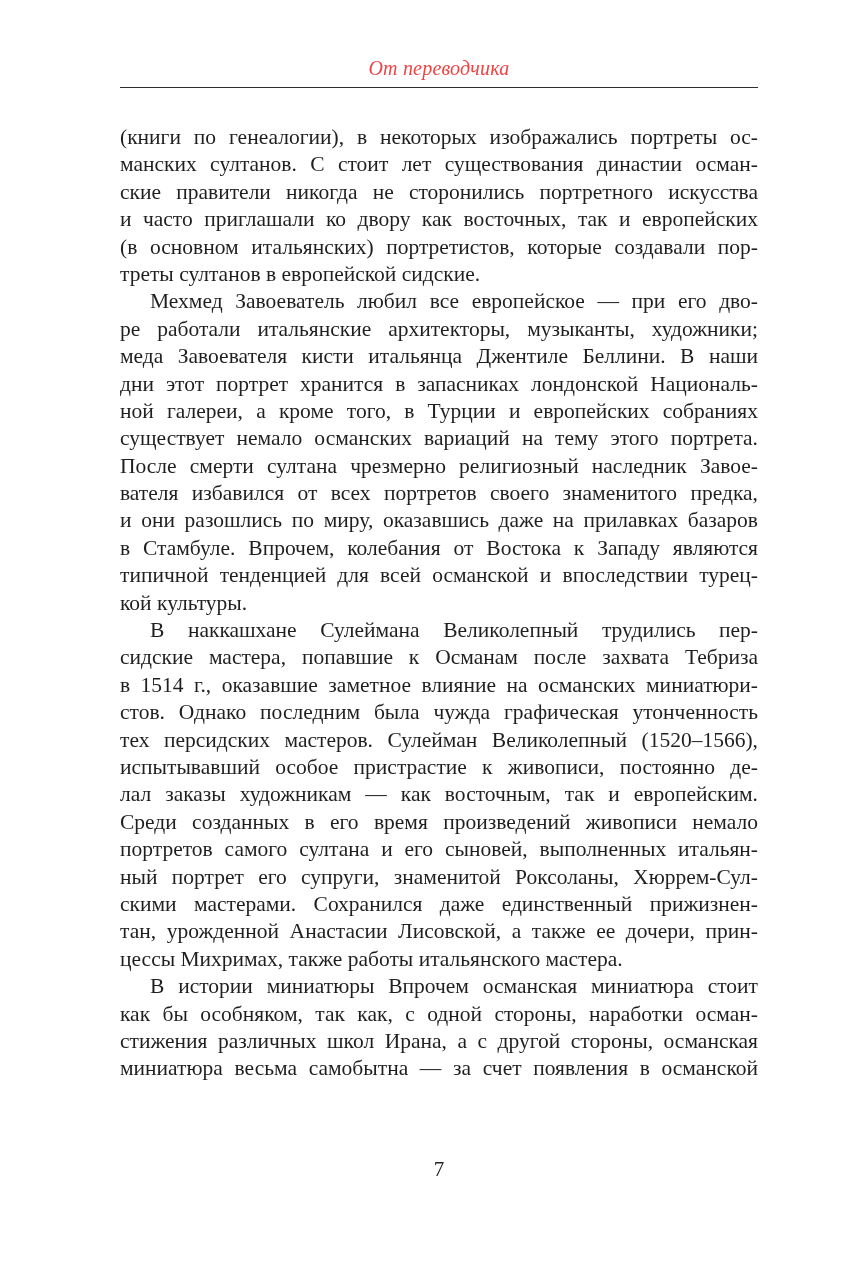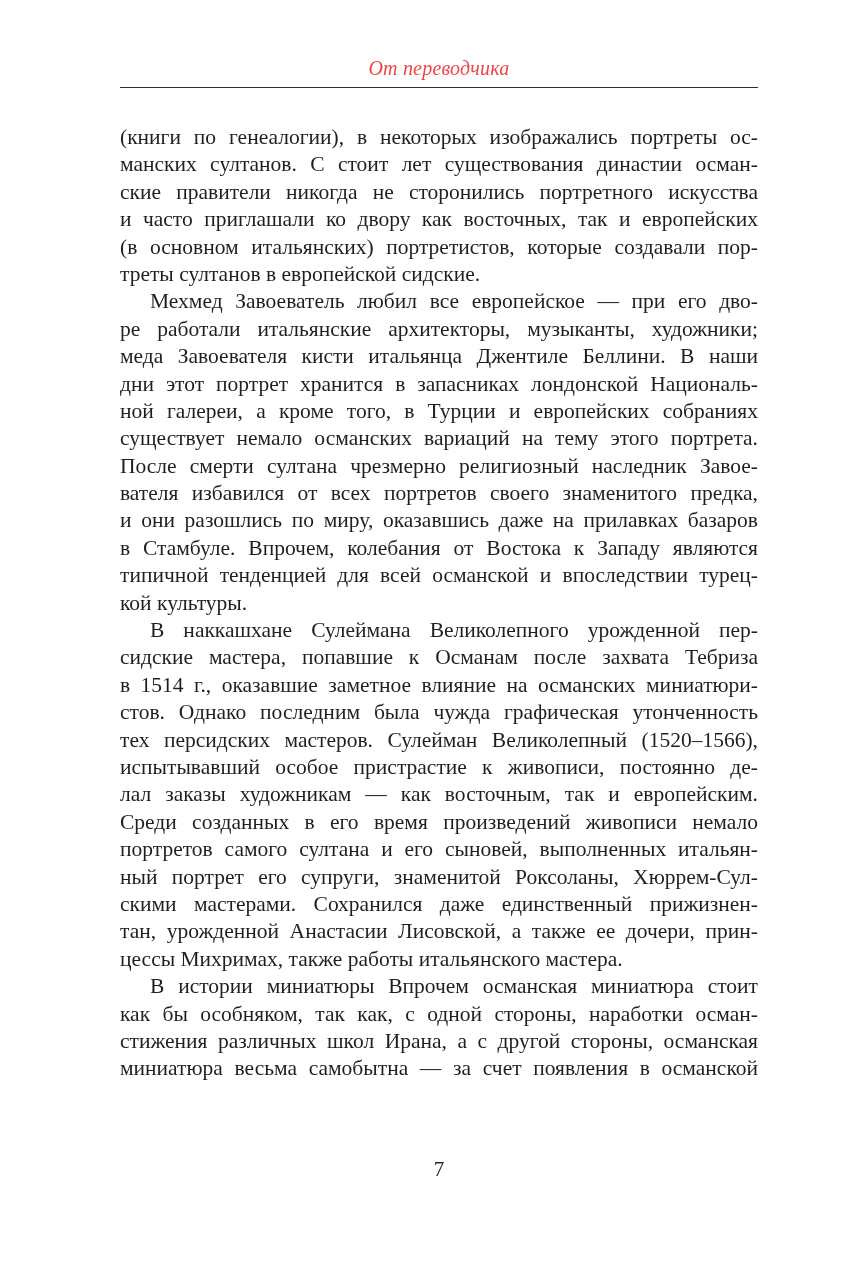--- a/index.html
+++ b/index.html
@@ -89,21 +89,21 @@
       <div class="text-line">меда Завоевателя кисти итальянца Джентиле Беллини. В наши</div>
       <div class="text-line">дни этот портрет хранится в запасниках лондонской Националь-</div>
       <div class="text-line">ной галереи, а кроме того, в Турции и европейских собраниях</div>
       <div class="text-line">существует немало османских вариаций на тему этого портрета.</div>
       <div class="text-line">После смерти султана чрезмерно религиозный наследник Завое-</div>
       <div class="text-line">вателя избавился от всех портретов своего знаменитого предка,</div>
       <div class="text-line">и они разошлись по миру, оказавшись даже на прилавках базаров</div>
       <div class="text-line">в Стамбуле. Впрочем, колебания от Востока к Западу являются</div>
       <div class="text-line">типичной тенденцией для всей османской и впоследствии турец-</div>
       <div class="text-line para-end">кой культуры.</div>
-      <div class="text-line indent">В наккашхане Сулеймана Великолепного урожденной пер-</div>
+      <div class="text-line indent">В наккашхане Сулеймана Великолепный трудились пер-</div>
       <div class="text-line">сидские мастера, попавшие к Османам после захвата Тебриза</div>
       <div class="text-line">в 1514 г., оказавшие заметное влияние на османских миниатюри-</div>
       <div class="text-line">стов. Однако последним была чужда графическая утонченность</div>
       <div class="text-line">тех персидских мастеров. Сулейман Великолепный (1520–1566),</div>
       <div class="text-line">испытывавший особое пристрастие к живописи, постоянно де-</div>
       <div class="text-line">лал заказы художникам — как восточным, так и европейским.</div>
       <div class="text-line">Среди созданных в его время произведений живописи немало</div>
       <div class="text-line">портретов самого султана и его сыновей, выполненных итальян-</div>
       <div class="text-line">ный портрет его супруги, знаменитой Роксоланы, Хюррем-Сул-</div>
       <div class="text-line">скими мастерами. Сохранился даже единственный прижизнен-</div>

